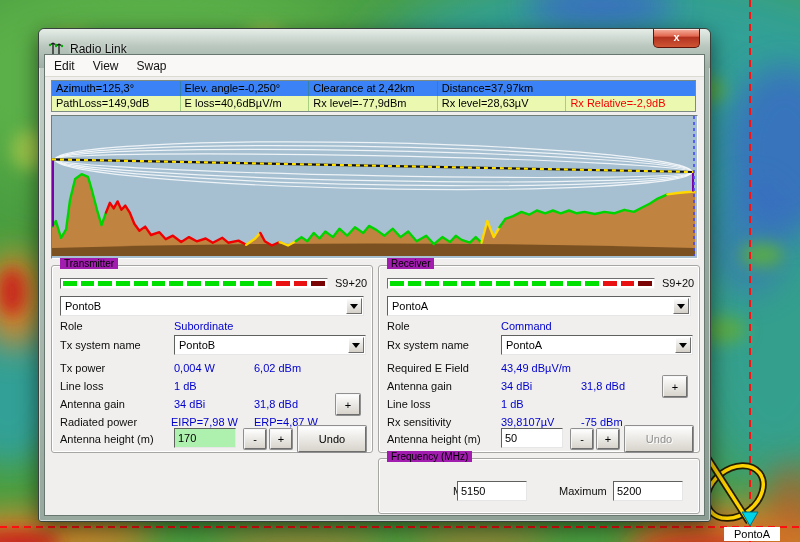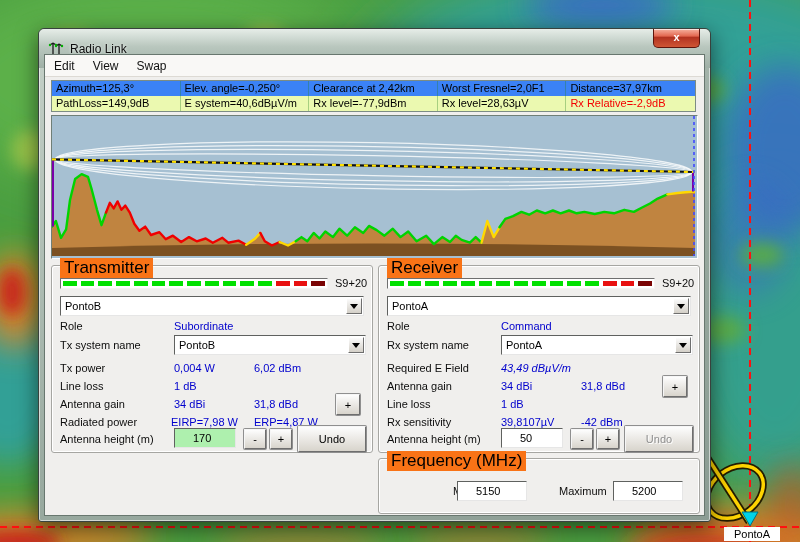--- a/index.html
+++ b/index.html
@@ -43,22 +43,22 @@
   .infocell:last-child{border-right:none;}
   .infocell.alert{color:#f40000;}
 
   
   .chart-box{position:absolute;left:6px;top:60px;width:645px;height:142px;
     border:1px solid;border-color:#6f7f77 #fff #fff #6f7f77;background:#a6c0d2;}
 
   
   .grp{position:absolute;border:1px solid #a6a6a2;border-radius:3px;
     box-shadow:inset 1px 1px 0 #fff, inset -1px -1px 0 #fff;}
-  .leg{position:absolute;top:-8px;left:8px;background:#f97316;padding:0 4px;
-    font-size:17px;color:#000;white-space:nowrap;}
+  .leg{position:absolute;top:-8px;left:8px;background:#a21caf;padding:0 4px;
+    font-size:10px;color:#000;white-space:nowrap;}
   .lbl{position:absolute;font-size:11px;color:#0d0d0d;white-space:nowrap;}
   .val{position:absolute;font-size:11px;color:#0000cd;white-space:nowrap;}
 
   
   .sigbar{position:absolute;left:8px;top:12px;width:268px;height:11px;background:#fff;
     border:1px solid;border-color:#6f6f6f #f4f4f4 #f4f4f4 #6f6f6f;
     display:flex;gap:4px;padding:2px 2px;box-sizing:border-box;}
   .dash{flex:1;height:5px;}
   .dash.g{background:#00e000;}
   .dash.r{background:#e81010;}
@@ -75,21 +75,21 @@
     border:4px solid transparent;border-top:5px solid #000;}
 
   
   .btn3d{position:absolute;background:linear-gradient(#fdfdfd,#d8d4cc);
     border:1px solid;border-color:#f6f6f6 #6e6e6e #6e6e6e #f6f6f6;
     box-shadow:0 0 0 1px #8f8f8f;border-radius:1px;
     font-size:11px;color:#000;display:flex;align-items:center;justify-content:center;cursor:pointer;}
   .btn3d.disabled{color:#8f8f8f;text-shadow:1px 1px 0 #fff;cursor:default;}
   .inp{position:absolute;height:20px;box-sizing:border-box;background:#fff;
     border:1px solid;border-color:#5f615f #e6e6e6 #e6e6e6 #5f615f;
-    font-size:11px;font-family:inherit;padding:0 18px;color:#000;}
+    font-size:11px;font-family:inherit;padding:0 3px;color:#000;}
   .inp.hl{background:#aef0ae;}
 </style>
 </head>
 <body>
 
 <svg id="map" viewBox="0 0 800 542">
   <defs>
     <filter id="b28" x="-60%" y="-60%" width="220%" height="220%">
         <feGaussianBlur stdDeviation="28"></feGaussianBlur>
       </filter>
@@ -161,26 +161,25 @@
       <span class="menu-item">Edit</span>
       <span class="menu-item">View</span>
       <span class="menu-item">Swap</span>
     </div>
 
     <div class="infobar">
       <div class="inforow r1">
         <div class="infocell">Azimuth=125,3°</div>
         <div class="infocell">Elev. angle=-0,250°</div>
         <div class="infocell">Clearance at 2,42km</div>
-        <div class="infocell">Worst Fresnel=2,0F1</div>
         <div class="infocell">Distance=37,97km</div>
       </div>
       <div class="inforow r2">
         <div class="infocell">PathLoss=149,9dB</div>
-        <div class="infocell">E system=40,6dBµV/m</div>
+        <div class="infocell">E loss=40,6dBµV/m</div>
         <div class="infocell">Rx level=-77,9dBm</div>
         <div class="infocell">Rx level=28,63µV</div>
         <div class="infocell alert">Rx Relative=-2,9dB</div>
       </div>
     </div>
 
     <div class="chart-box">
       <svg id="profile-svg" width="643" height="140" viewBox="0 0 643 140">
           <rect x="0" y="0" width="643" height="140" fill="#a6c0d2"></rect>
           <ellipse cx="321.5" cy="49.7" rx="318.5" ry="23" fill="none" stroke="rgba(255,255,255,0.8)" stroke-width="1.2" transform="rotate(1.1226041043318453 321.5 49.7)"></ellipse>
@@ -281,30 +280,30 @@
         <span class="btn"></span>
       </div>
       <span class="lbl" style="left:8px;top:54px;">Role</span>
       <span class="val" style="left:122px;top:54px;">Command</span>
       <span class="lbl" style="left:8px;top:73px;">Rx system name</span>
       <div class="combo" style="left:122px;top:69px;width:192px;">
         <span class="txt">PontoA</span>
         <span class="btn"></span>
       </div>
       <span class="lbl" style="left:8px;top:96px;">Required E Field</span>
-      <span class="val" style="left:122px;top:96px;font-style:italic;">43,49 dBµV/m</span>
+      <span class="val" style="left:122px;top:96px;">43,49 dBµV/m</span>
       <span class="lbl" style="left:8px;top:114px;">Antenna gain</span>
       <span class="val" style="left:122px;top:114px;">34 dBi</span>
       <span class="val" style="left:202px;top:114px;">31,8 dBd</span>
       <div class="btn3d" style="left:284px;top:110px;width:22px;height:19px;">+</div>
       <span class="lbl" style="left:8px;top:132px;">Line loss</span>
       <span class="val" style="left:122px;top:132px;">1 dB</span>
       <span class="lbl" style="left:8px;top:150px;">Rx sensitivity</span>
       <span class="val" style="left:122px;top:150px;">39,8107µV</span>
-      <span class="val" style="left:202px;top:150px;">-42 dBm</span>
+      <span class="val" style="left:202px;top:150px;">-75 dBm</span>
       <span class="lbl" style="left:8px;top:167px;">Antenna height (m)</span>
       <input class="inp" style="left: 122px; top: 162px; width: 62px;" value="50">
       <div class="btn3d" style="left:192px;top:163px;width:20px;height:18px;">-</div>
       <div class="btn3d" style="left:218px;top:163px;width:20px;height:18px;">+</div>
       <div class="btn3d disabled" style="left:246px;top:160px;width:66px;height:24px;">Undo</div>
     </div>
 
 
     <div class="grp" style="left:333px;top:403px;width:320px;height:54px;">
       <span class="leg">Frequency (MHz)</span>

